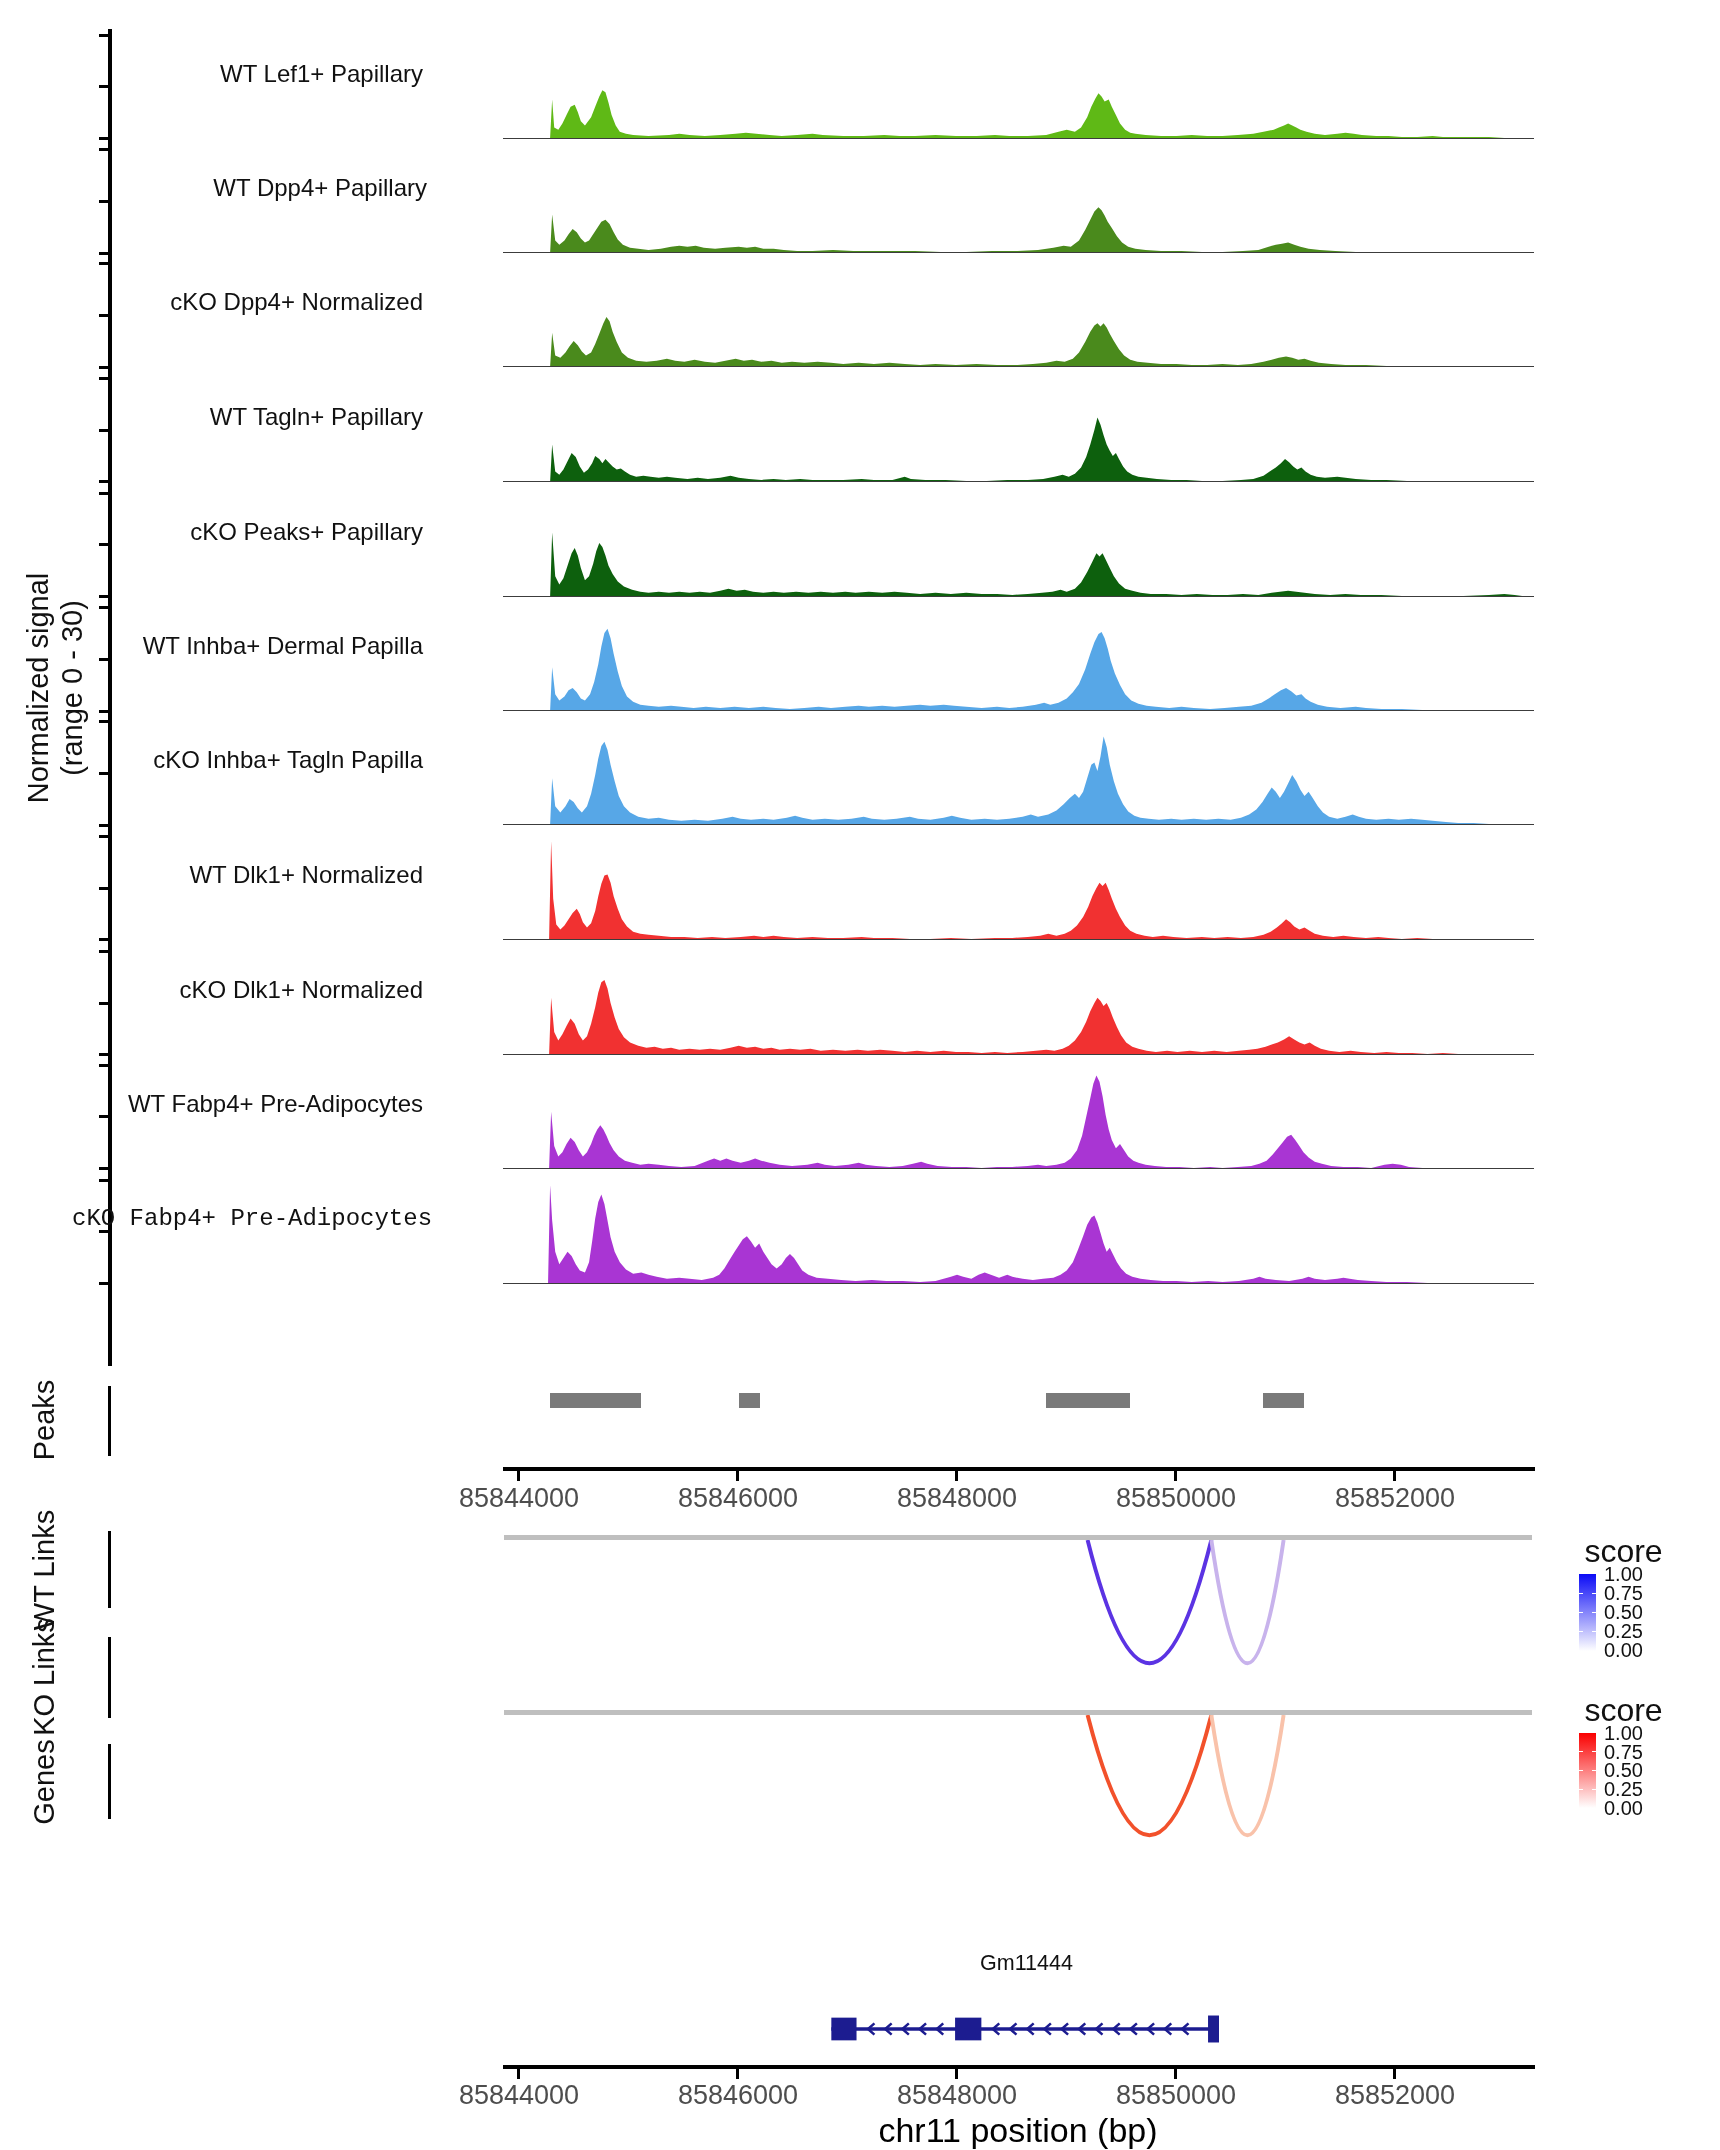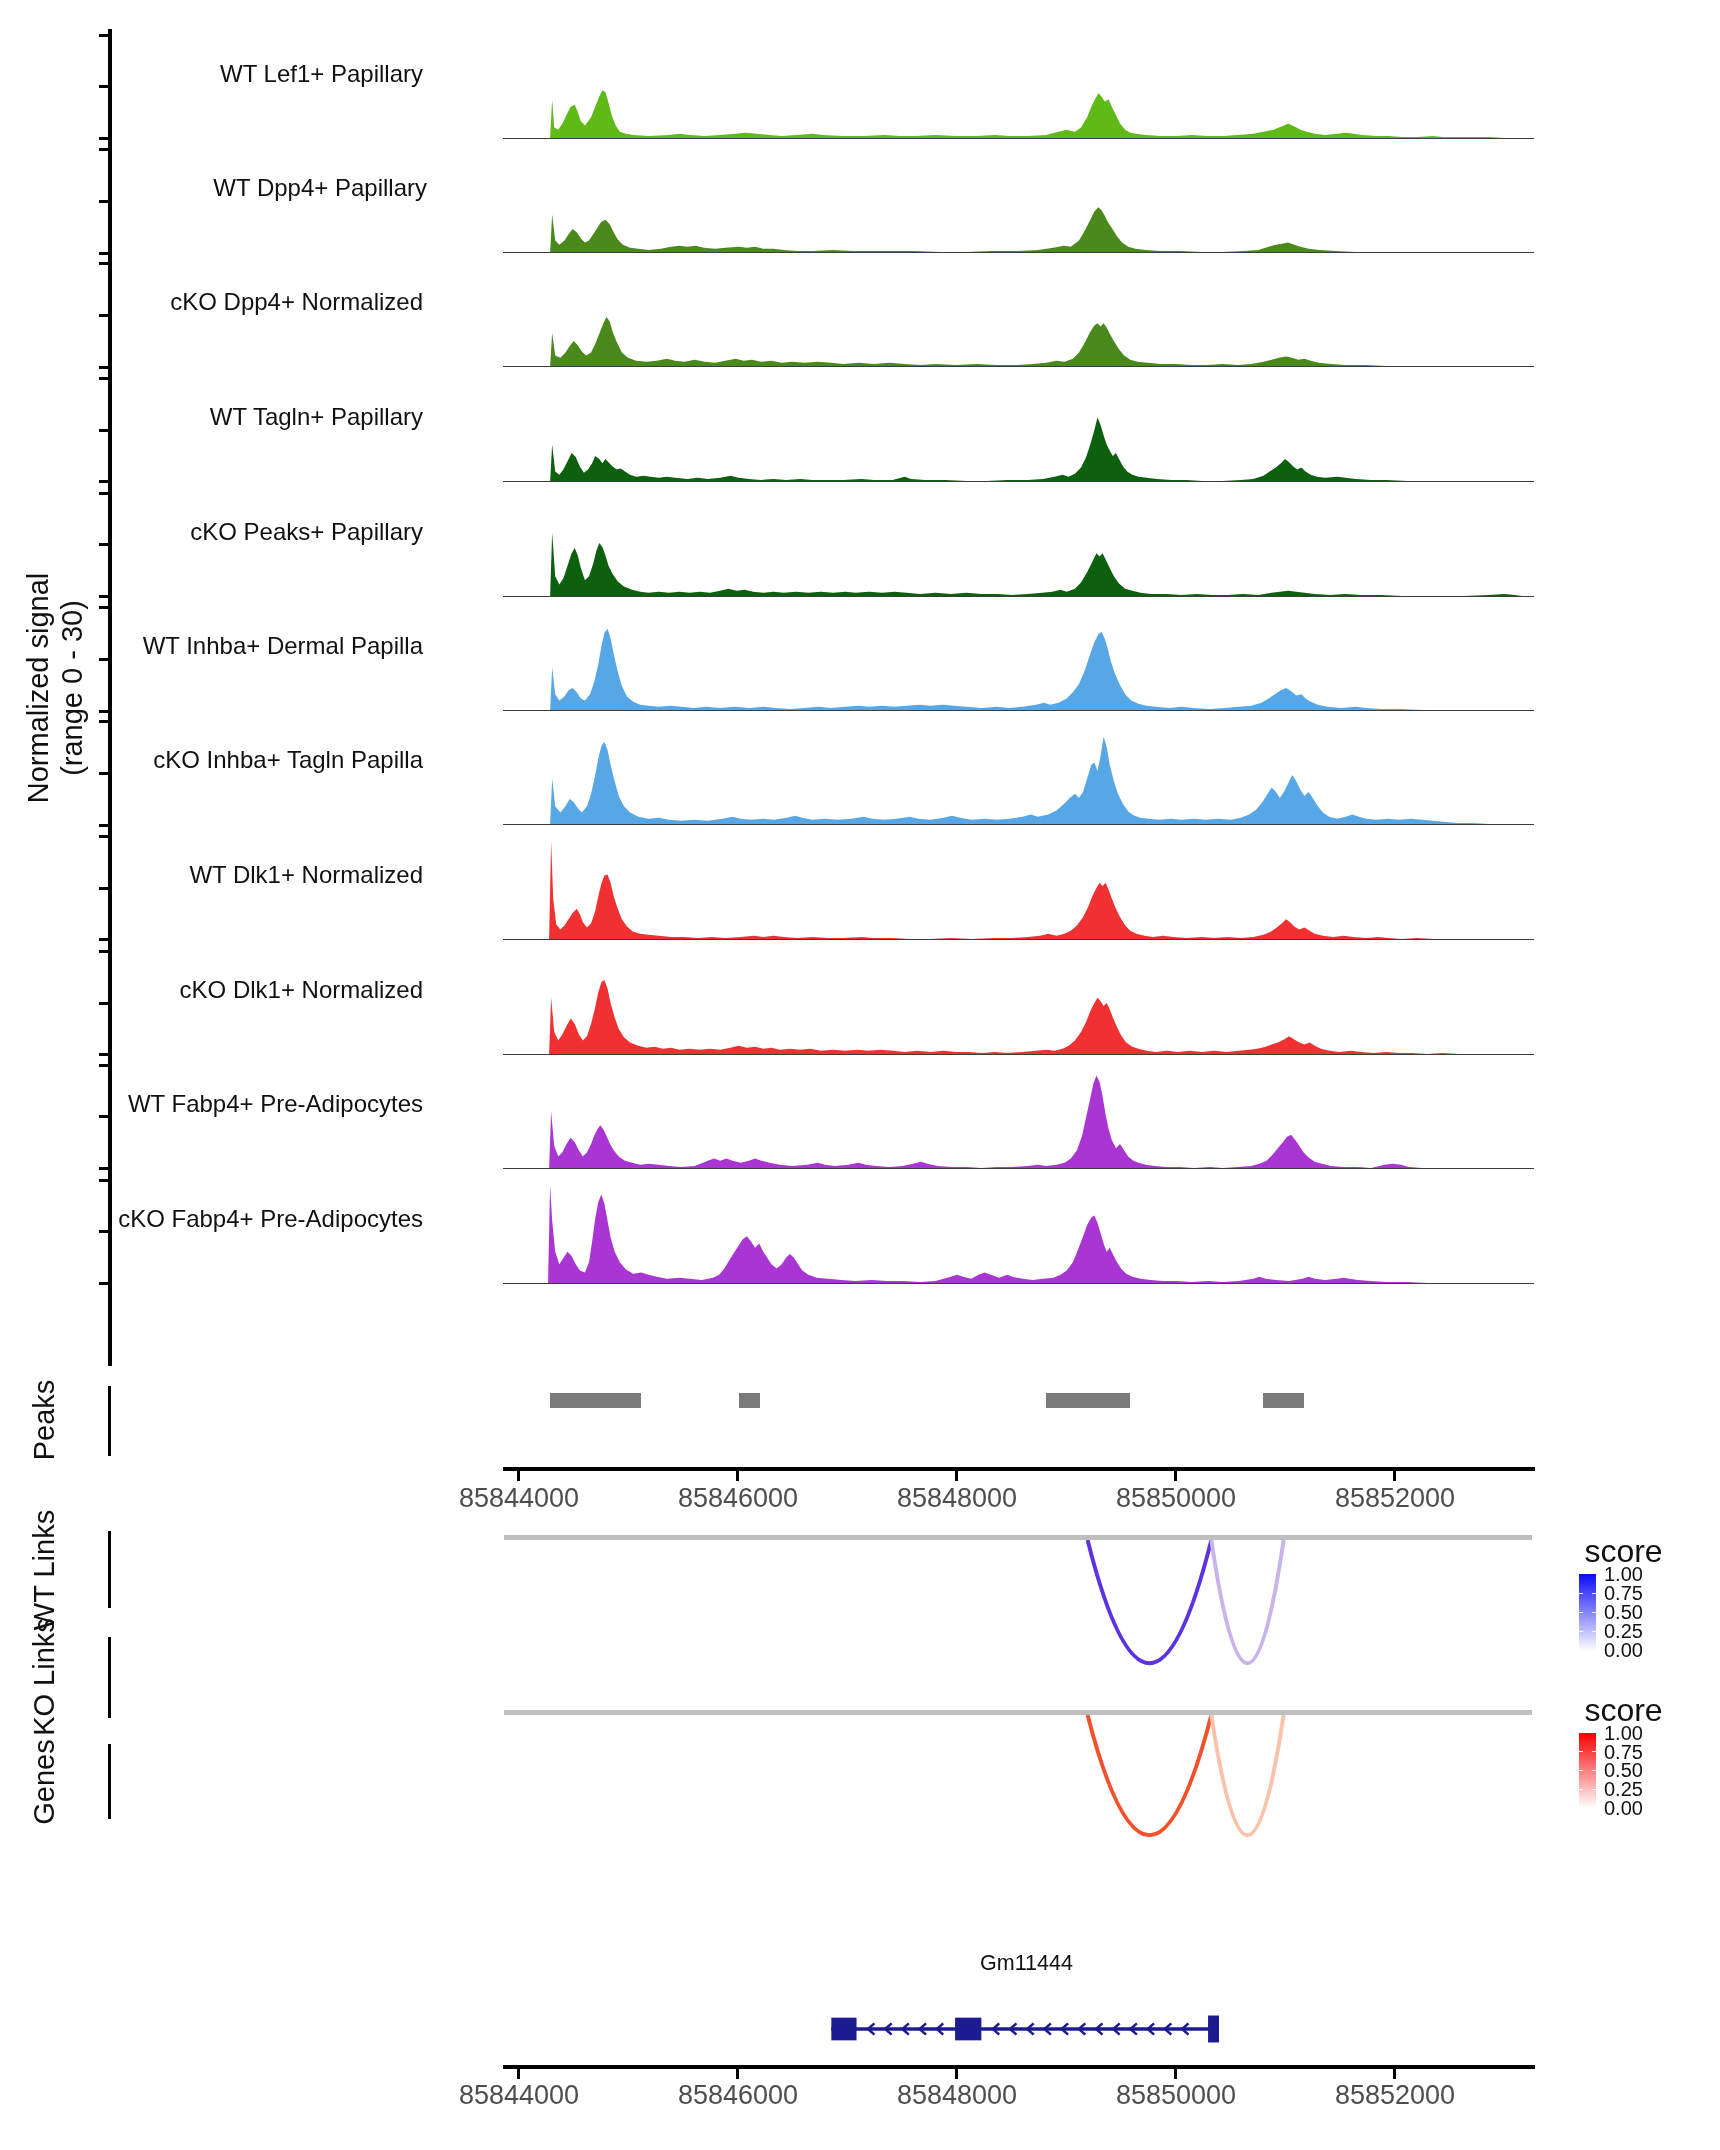--- a/index.html
+++ b/index.html
@@ -101,21 +101,21 @@
       <div style="position: absolute; left: 99px; top: 1002px; width: 10px; height: 2.9px; background: rgb(0, 0, 0);"></div>
       <div style="position: absolute; left: 99px; top: 950px; width: 10px; height: 2.9px; background: rgb(0, 0, 0);"></div>
       <div class="track-label" style="position: absolute; left: 72px; top: 1087px; width: 351px;">WT Fabp4+ Pre-Adipocytes</div>
       <svg width="1025" height="104" viewBox="0 0 1000 100" preserveAspectRatio="none" style="position: absolute; left: 505px; top: 1065px;">
         <polygon points="0,100 43,100 45,45 48,78 52,88 56,84 60,76 64,70 68,74 72,82 76,88 80,84 84,76 87,68 90,62 93,58 96,62 99,68 102,75 106,82 111,88 117,92 124,94 132,96 140,95 150,96 160,97 172,98 185,97 198,92 204,90 210,92 216,90 222,92 230,94 238,92 244,90 250,92 258,94 268,96 280,97 295,96 305,94 312,96 322,97 335,96 345,94 352,96 362,97 375,98 388,97 398,95 406,93 412,95 422,97 436,98 450,98 465,99 480,98 495,98 510,97 520,96 528,97 538,96 546,94 552,90 558,82 563,68 567,50 571,32 574,18 577,10 580,16 583,30 586,48 589,62 592,72 596,80 600,76 604,82 608,88 613,92 618,94 625,96 634,97 645,98 658,98 672,99 688,98 700,99 715,98 728,97 736,95 743,92 749,86 754,80 759,74 763,69 767,67 771,72 775,78 779,84 784,89 790,93 797,95 806,97 818,98 832,98 845,99 858,96 866,95 874,96 882,98 895,99 910,99 930,100 1000,100" fill="#A935D3"></polygon>
       </svg>
       <div style="position: absolute; left: 503px; top: 1168px; width: 1031px; height: 1.4px; background: rgb(60, 60, 60);"></div>
       <div style="position: absolute; left: 99px; top: 1167px; width: 10px; height: 2.9px; background: rgb(0, 0, 0);"></div>
       <div style="position: absolute; left: 99px; top: 1115px; width: 10px; height: 2.9px; background: rgb(0, 0, 0);"></div>
       <div style="position: absolute; left: 99px; top: 1064px; width: 10px; height: 2.9px; background: rgb(0, 0, 0);"></div>
-      <div class="track-label" style="position: absolute; left: 72px; top: 1202px; width: 351px;">cKO Fabp4+ Pre-Adipocytes</div>
+      <div class="track-label" style="position: absolute; left: 72px; top: 1202px; width: 351px; font-family: Liberation Mono, monospace;">cKO Fabp4+ Pre-Adipocytes</div>
       <svg width="1025" height="104" viewBox="0 0 1000 100" preserveAspectRatio="none" style="position: absolute; left: 505px; top: 1179px;">
         <polygon points="0,100 42,100 44,6 46,40 49,70 53,82 57,76 61,70 65,74 69,82 73,88 78,90 82,80 85,60 88,38 91,22 94,15 97,24 100,40 103,56 107,70 112,80 118,87 125,91 133,90 140,92 148,94 158,96 170,95 180,96 192,97 203,95 209,92 214,86 219,78 224,70 228,64 232,58 236,55 240,60 244,66 248,62 252,70 256,76 260,82 265,86 270,82 274,76 278,72 282,76 286,82 290,88 296,92 304,95 315,96 328,97 342,98 358,97 372,98 388,98 405,99 420,98 435,94 441,92 447,94 455,96 462,92 468,90 474,92 482,95 490,92 495,94 505,96 515,97 525,96 535,95 542,92 548,88 554,80 559,68 564,55 568,44 572,37 575,35 578,42 581,52 584,62 587,70 590,66 593,72 597,80 601,86 606,91 612,94 620,96 630,97 642,98 655,98 670,99 686,98 700,99 716,98 730,96 736,94 742,96 752,97 765,98 778,96 784,94 790,96 800,97 812,96 818,95 824,96 832,97 845,98 860,99 880,99 900,100 1000,100" fill="#A935D3"></polygon>
       </svg>
       <div style="position: absolute; left: 503px; top: 1283px; width: 1031px; height: 1.4px; background: rgb(60, 60, 60);"></div>
       <div style="position: absolute; left: 99px; top: 1282px; width: 10px; height: 2.9px; background: rgb(0, 0, 0);"></div>
       <div style="position: absolute; left: 99px; top: 1230px; width: 10px; height: 2.9px; background: rgb(0, 0, 0);"></div>
       <div style="position: absolute; left: 99px; top: 1179px; width: 10px; height: 2.9px; background: rgb(0, 0, 0);"></div>
     </div>
   <div id="peaks-layer" class="abs" style="left:0;top:0;">
       <div style="position: absolute; left: 550px; top: 1393px; width: 91px; height: 15px; background: rgb(122, 122, 122);"></div>
@@ -227,14 +227,15 @@
       </div>
     <div id="ko-legend-ticks" class="abs" style="left:0;top:0;">
         <div class="legend-tick" style="position: absolute; left: 1604px; top: 1723px; width: 72px; height: 20px;">1.00</div>
         <div class="legend-tick" style="position: absolute; left: 1604px; top: 1742px; width: 72px; height: 20px;">0.75</div>
         <div class="legend-tick" style="position: absolute; left: 1604px; top: 1760px; width: 72px; height: 20px;">0.50</div>
         <div class="legend-tick" style="position: absolute; left: 1604px; top: 1779px; width: 72px; height: 20px;">0.25</div>
         <div class="legend-tick" style="position: absolute; left: 1604px; top: 1798px; width: 72px; height: 20px;">0.00</div>
       </div>
   </div>
 
+  <div style="position:absolute; left:731px; top:2111px; width:574px; text-align:center; font-size:34px; color:#000;">chr11 position (bp)</div>
 </div>
 
 
 </body></html>

